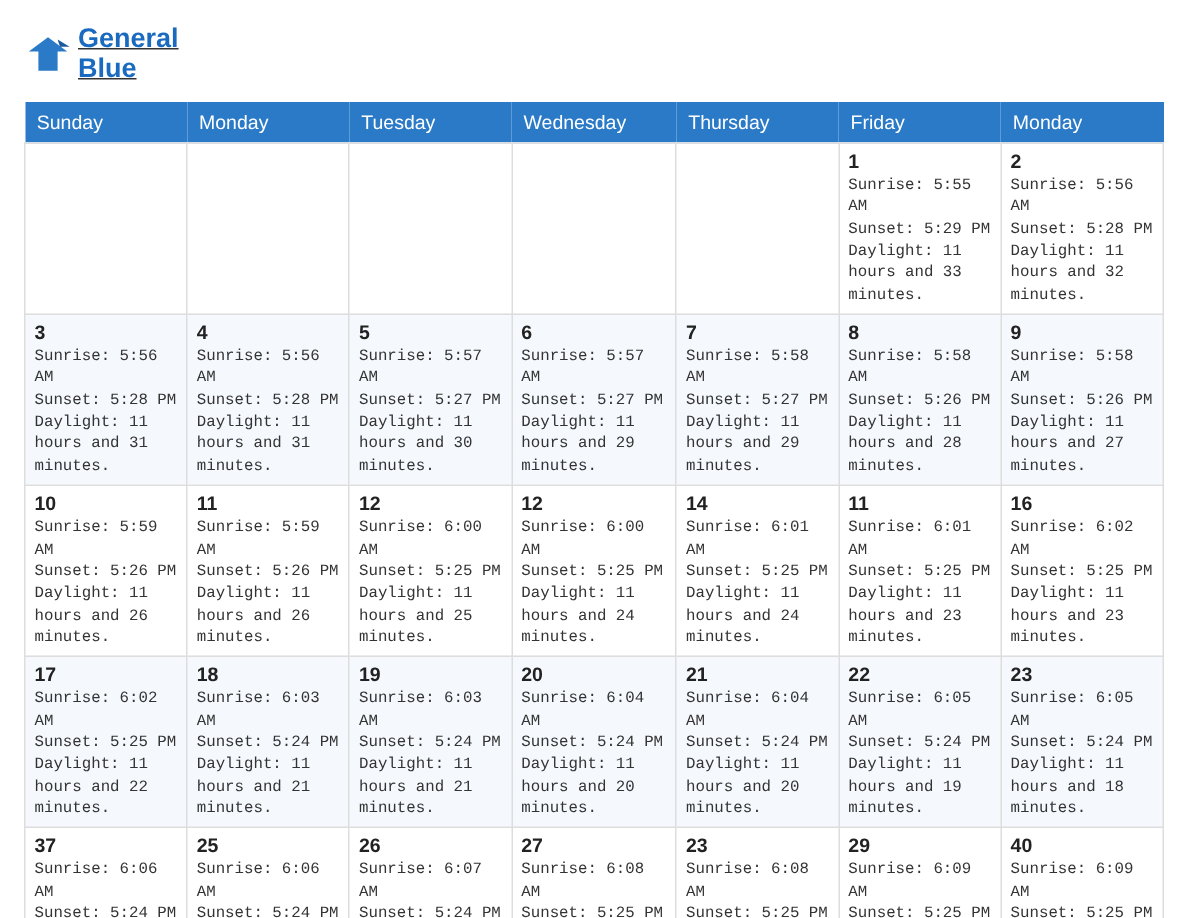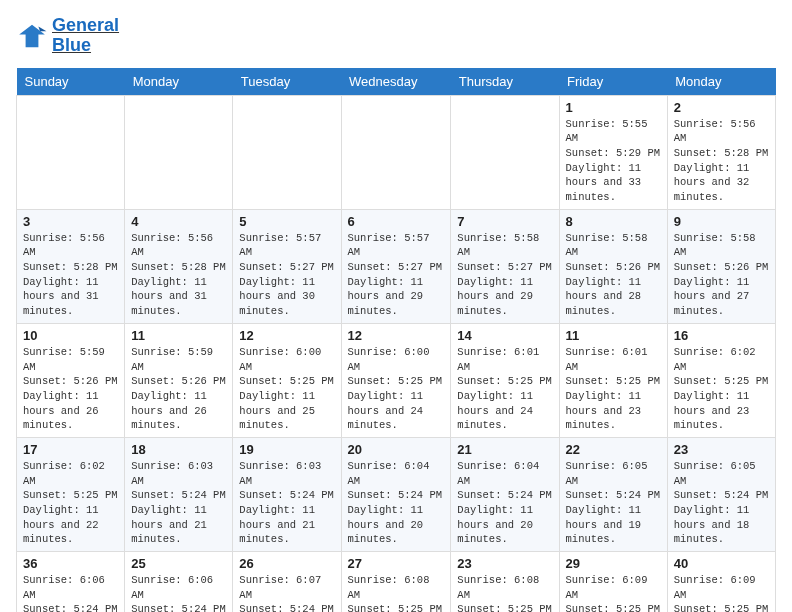--- a/index.html
+++ b/index.html
@@ -225,21 +225,21 @@
           <span class="day-number">22</span>
           <div class="day-info">Sunrise: 6:05 AM<br>Sunset: 5:24 PM<br>Daylight: 11 hours and 19 minutes.</div>
         </td>
         <td>
           <span class="day-number">23</span>
           <div class="day-info">Sunrise: 6:05 AM<br>Sunset: 5:24 PM<br>Daylight: 11 hours and 18 minutes.</div>
         </td>
       </tr>
       <tr>
         <td>
-          <span class="day-number">36</span>
+          <span class="day-number">37</span>
           <div class="day-info">Sunrise: 6:06 AM<br>Sunset: 5:24 PM<br>Daylight: 11 hours and 18 minutes.</div>
         </td>
         <td>
           <span class="day-number">25</span>
           <div class="day-info">Sunrise: 6:06 AM<br>Sunset: 5:24 PM<br>Daylight: 11 hours and 17 minutes.</div>
         </td>
         <td>
           <span class="day-number">26</span>
           <div class="day-info">Sunrise: 6:07 AM<br>Sunset: 5:24 PM<br>Daylight: 11 hours and 17 minutes.</div>
         </td>

